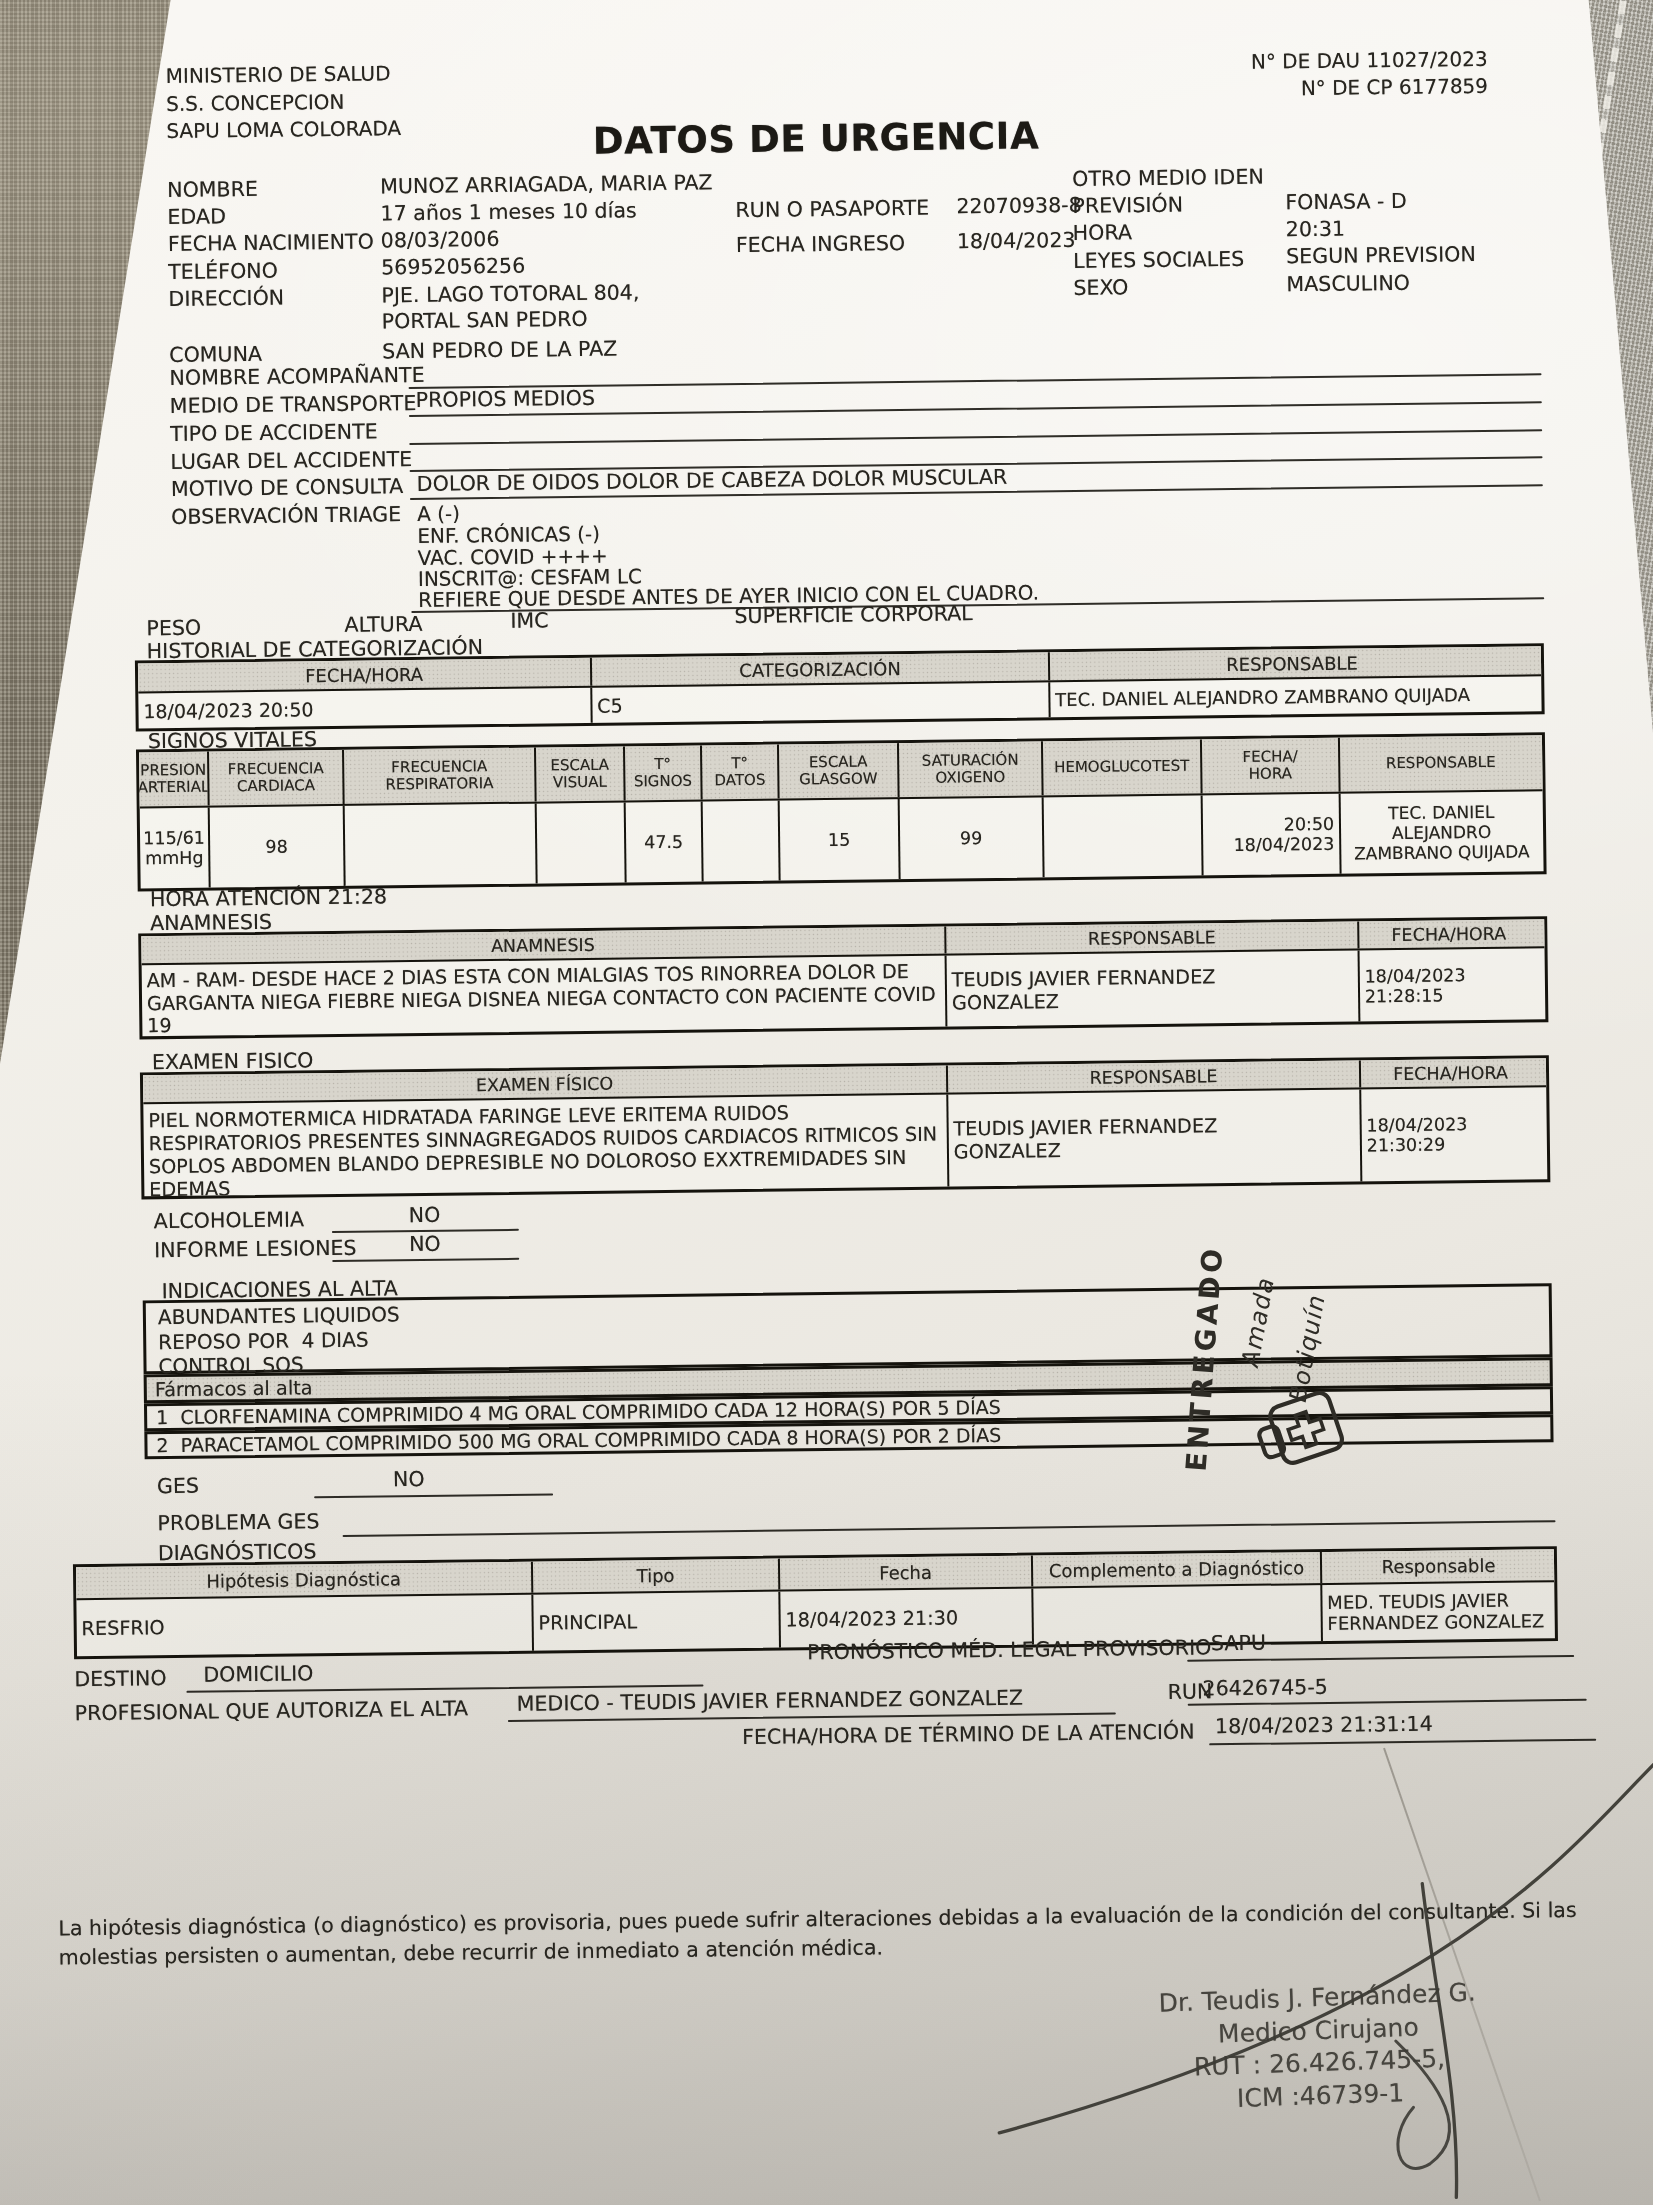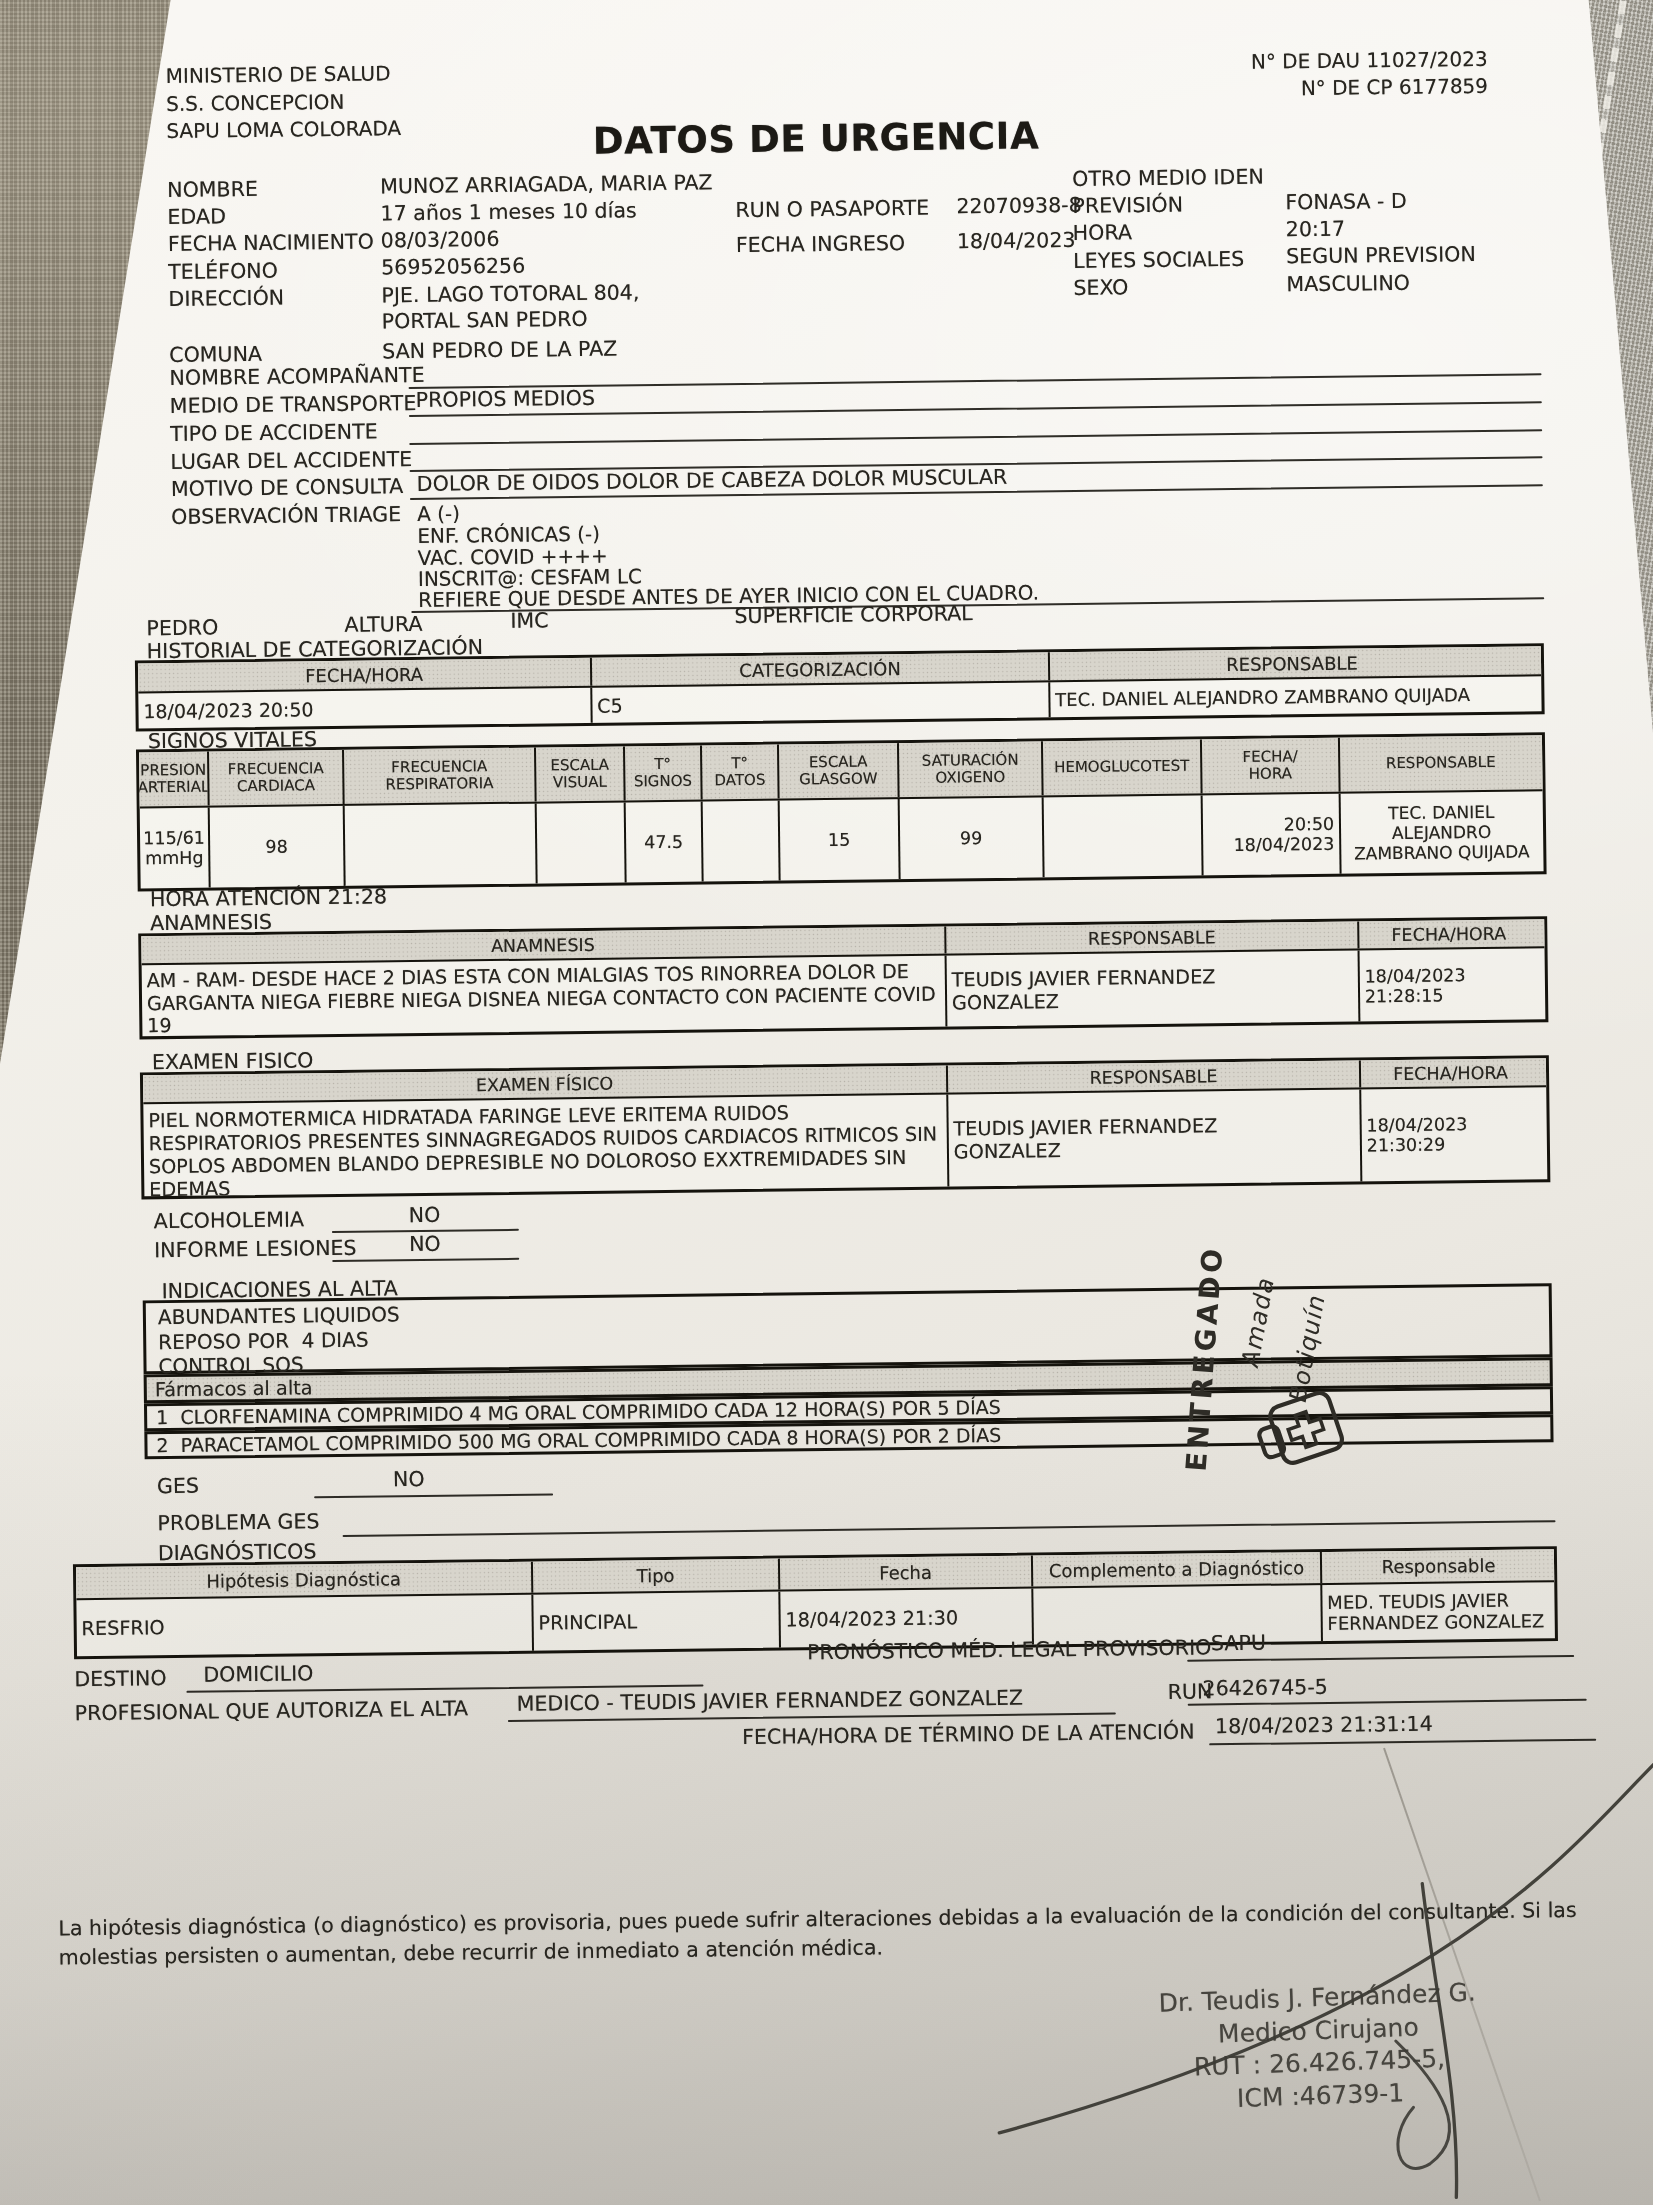--- a/index.html
+++ b/index.html
@@ -100,21 +100,21 @@
 
     <div class="t fs34" style="left:745px;top:198px">RUN O PASAPORTE</div>
     <div class="t fs34" style="left:966px;top:197px">22070938-8</div>
     <div class="t fs34" style="left:745px;top:233px">FECHA INGRESO</div>
     <div class="t fs34" style="left:966px;top:232px">18/04/2023</div>
 
     <div class="t fs34" style="left:1082px;top:171px">OTRO MEDIO IDEN</div>
     <div class="t fs34" style="left:1082px;top:198px">PREVISIÓN</div>
     <div class="t fs34" style="left:1295px;top:197px">FONASA - D</div>
     <div class="t fs34" style="left:1082px;top:225px">HORA</div>
-    <div class="t fs34" style="left:1295px;top:224px">20:17</div>
+    <div class="t fs34" style="left:1295px;top:224px">20:31</div>
     <div class="t fs34" style="left:1082px;top:253px">LEYES SOCIALES</div>
     <div class="t fs34" style="left:1295px;top:251px">SEGUN PREVISION</div>
     <div class="t fs34" style="left:1082px;top:280px">SEXO</div>
     <div class="t fs34" style="left:1295px;top:279px">MASCULINO</div>
 
     <div class="t fs34" style="left:177px;top:359px">NOMBRE ACOMPAÑANTE</div>
     <div class="rule" style="left:416px;top:382px;width:1133px"></div>
     <div class="t fs34" style="left:177px;top:387px">MEDIO DE TRANSPORTE</div>
     <div class="t fs34" style="left:423px;top:384px">PROPIOS MEDIOS</div>
     <div class="rule" style="left:416px;top:410px;width:1133px"></div>
@@ -126,21 +126,21 @@
     <div class="t fs34" style="left:423px;top:468px">DOLOR DE OIDOS DOLOR DE CABEZA DOLOR MUSCULAR</div>
     <div class="rule" style="left:416px;top:493px;width:1133px"></div>
     <div class="t fs34" style="left:177px;top:498px">OBSERVACIÓN TRIAGE</div>
     <div class="t fs33" style="left:423px;top:498px">A (-)</div>
     <div class="t fs33" style="left:423px;top:520px">ENF. CRÓNICAS (-)</div>
     <div class="t fs33" style="left:423px;top:542px">VAC. COVID ++++</div>
     <div class="t fs33" style="left:423px;top:563px">INSCRIT@: CESFAM LC</div>
     <div class="t fs33" style="left:423px;top:584px">REFIERE QUE DESDE ANTES DE AYER INICIO CON EL CUADRO.</div>
     <div class="rule" style="left:416px;top:606px;width:1133px"></div>
 
-    <div class="t fs34" style="left:151px;top:609px">PEDRO</div>
+    <div class="t fs34" style="left:151px;top:609px">PESO</div>
     <div class="t fs34" style="left:349px;top:608px">ALTURA</div>
     <div class="t fs34" style="left:515px;top:606px">IMC</div>
     <div class="t fs34" style="left:739px;top:604px">SUPERFICIE CORPORAL</div>
 
     <div class="t fs34" style="left:151px;top:632px">HISTORIAL DE CATEGORIZACIÓN</div>
     <div class="tbl" style="left:139px;top:652px;width:1409px">
       <div class="trow thead hfs" style="grid-template-columns:452px 458px 486px;height:30px">
         <div class="cell">FECHA/HORA</div>
         <div class="cell">CATEGORIZACIÓN</div>
         <div class="cell">RESPONSABLE</div>

